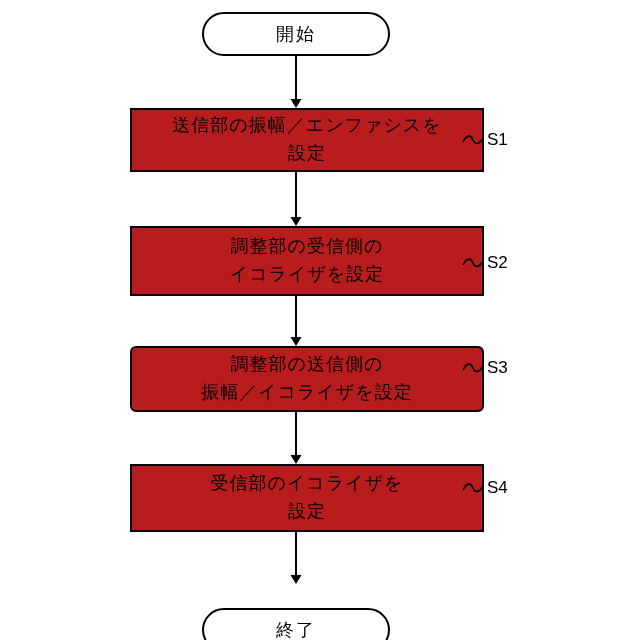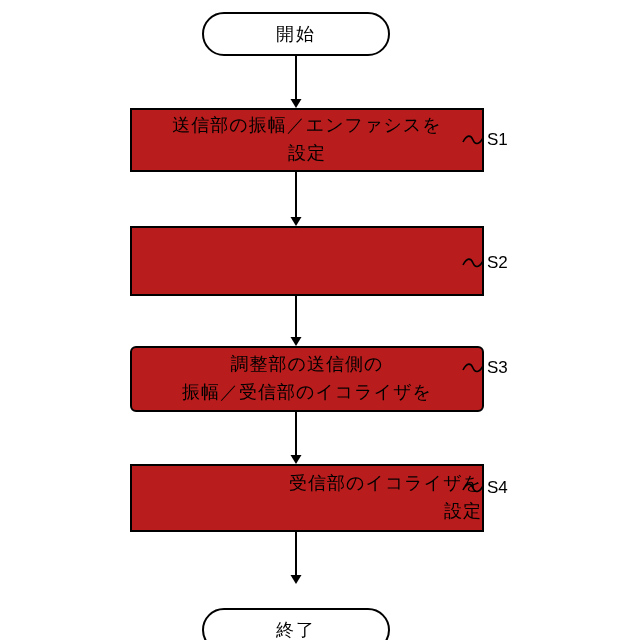--- a/index.html
+++ b/index.html
@@ -56,21 +56,21 @@
     text-align: center;
     font-size: 18px;
     line-height: 1.55;
     letter-spacing: 1px;
     box-sizing: border-box;
     z-index: 2;
   }
   .process.s1 { top: 108px; height: 64px; }
   .process.s2 { top: 226px; height: 70px; }
   .process.s3 { top: 346px; height: 66px; border-radius: 6px; }
-  .process.s4 { top: 464px; height: 68px; align-items: flex-end; }
+  .process.s4 { top: 464px; height: 68px; }
   .step-label {
     position: absolute;
     left: 462px;
     height: 24px;
     display: flex;
     align-items: center;
     gap: 3px;
     font-size: 17px;
     z-index: 2;
   }
@@ -119,31 +119,33 @@
     <span>設定</span>
   </div>
   <div class="step-label l1">
     <svg class="tilde" width="22" height="16" viewBox="0 0 22 16">
       <path d="M1,10 C5,2 9,3 11,8 C13,13 17,13 21,6" fill="none" stroke="#000" stroke-width="1.6"></path>
     </svg>
     <span>S1</span>
   </div>
 
   <div class="process s2">
+    <span>調整部の受信側の</span>
+    <span>イコライザを設定</span>
   </div>
   <div class="step-label l2">
     <svg class="tilde" width="22" height="16" viewBox="0 0 22 16">
       <path d="M1,10 C5,2 9,3 11,8 C13,13 17,13 21,6" fill="none" stroke="#000" stroke-width="1.6"></path>
     </svg>
     <span>S2</span>
   </div>
 
   <div class="process s3">
     <span>調整部の送信側の</span>
-    <span>振幅／受信部のイコライザを</span>
+    <span>振幅／イコライザを設定</span>
   </div>
   <div class="step-label l3">
     <svg class="tilde" width="22" height="16" viewBox="0 0 22 16">
       <path d="M1,10 C5,2 9,3 11,8 C13,13 17,13 21,6" fill="none" stroke="#000" stroke-width="1.6"></path>
     </svg>
     <span>S3</span>
   </div>
 
   <div class="process s4">
     <span>受信部のイコライザを</span>

